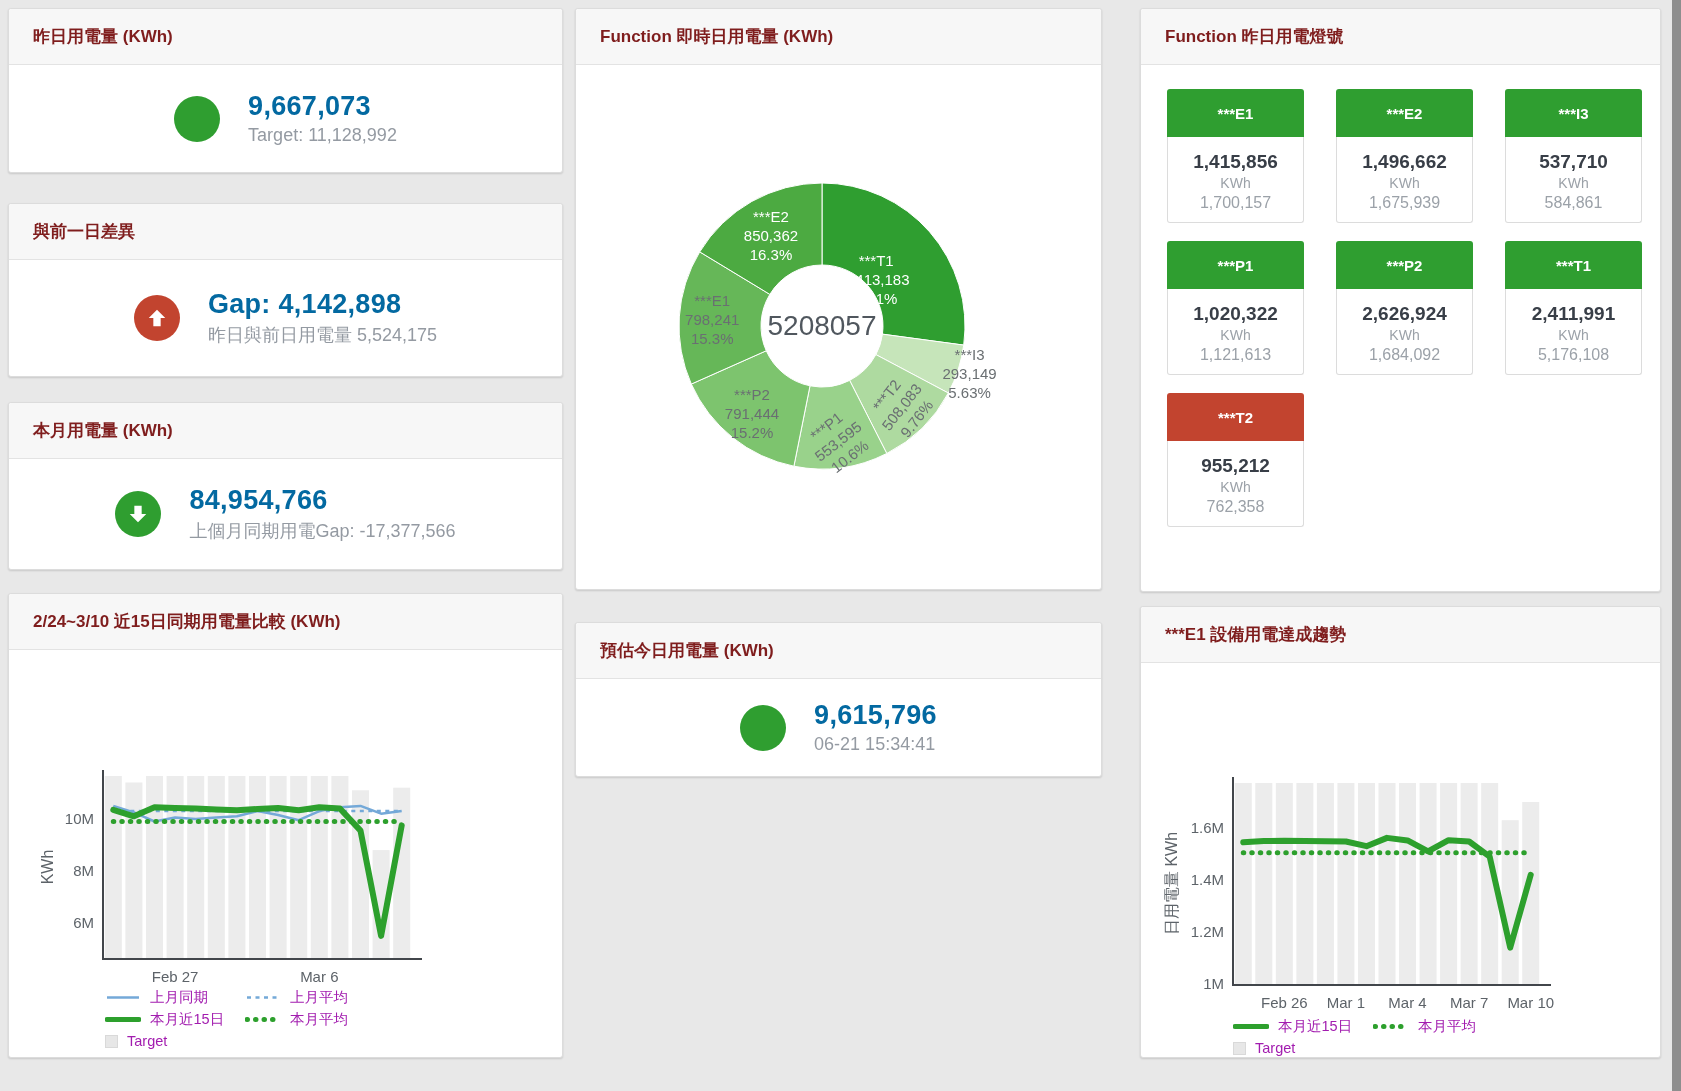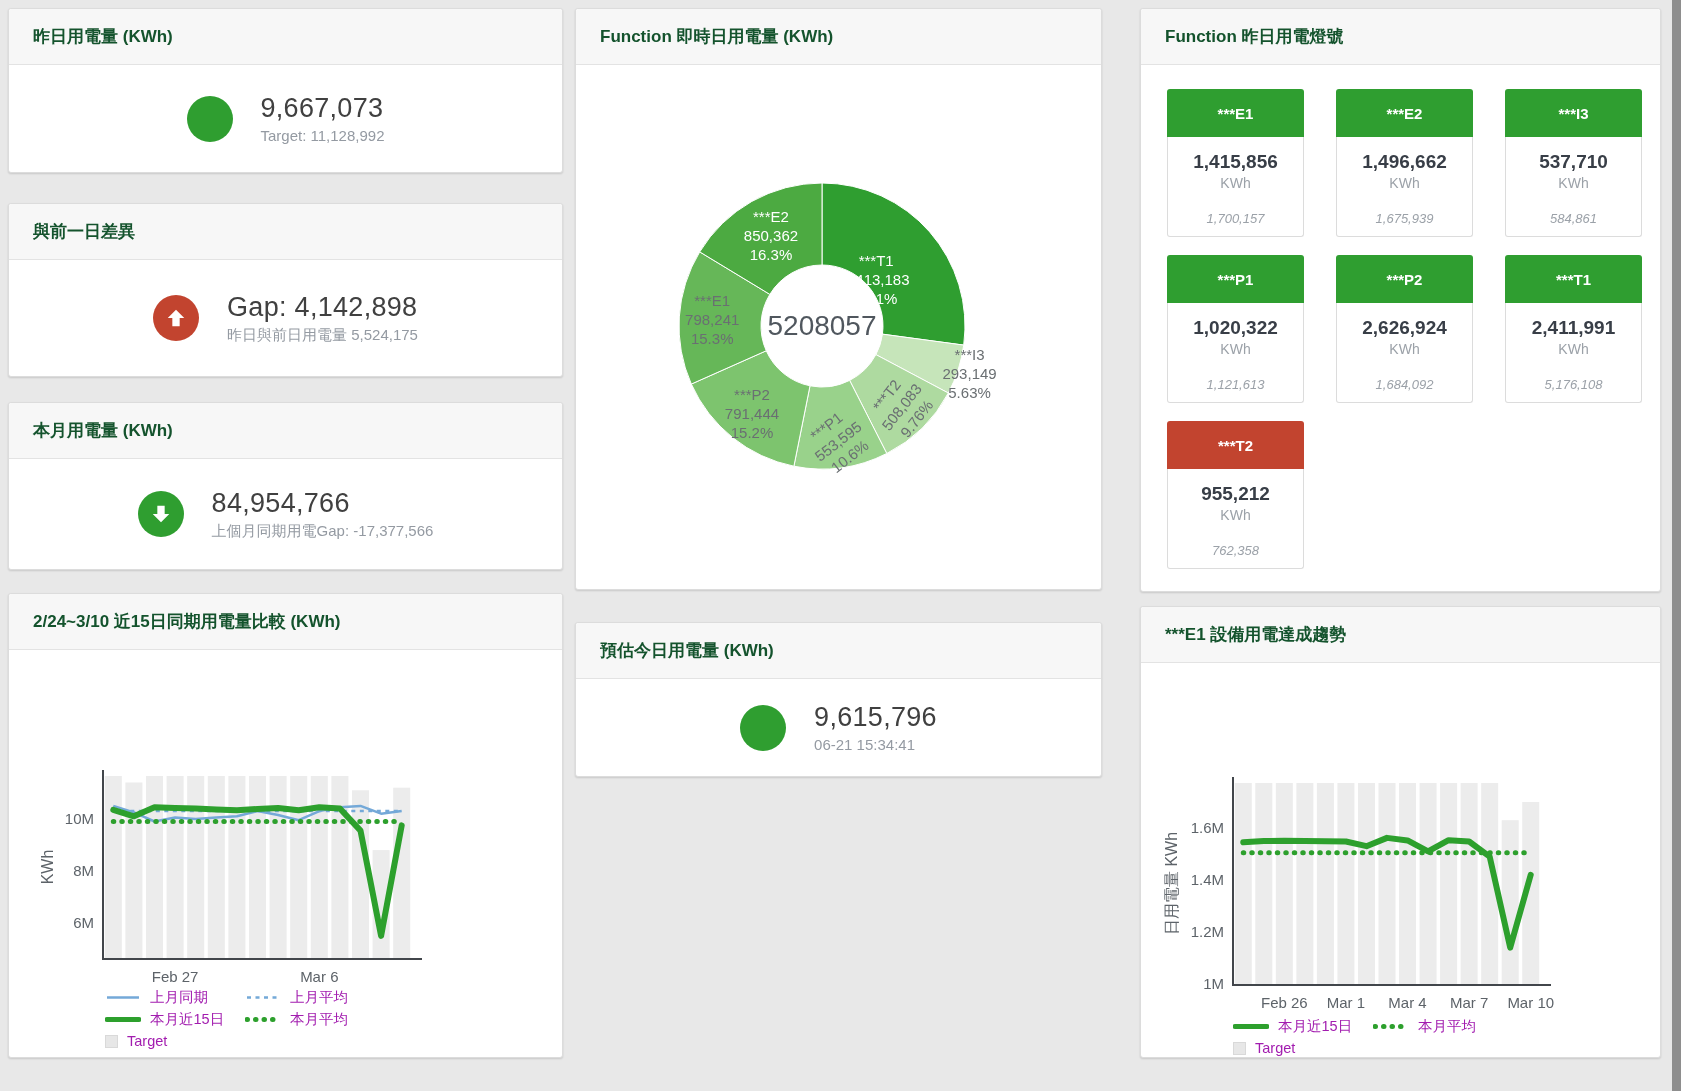--- a/index.html
+++ b/index.html
@@ -18,53 +18,53 @@
     border-radius:3px;
     box-shadow:0 1px 2px rgba(0,0,0,.14);
   }
   .card-h {
     height:56px;
     display:flex; align-items:center;
     padding:0 24px;
     background:#f7f7f7;
     border-bottom:1px solid #e3e3e3;
     border-radius:3px 3px 0 0;
-    font-size:17px; font-weight:bold; color:#14532d;
+    font-size:17px; font-weight:bold; color:#7f1d1d;
   }
   .stat-row {
     position:absolute; left:0; right:0; top:56px; bottom:0;
     display:flex; align-items:center; justify-content:center; gap:28px;
   }
   .circle {
     width:46px; height:46px; border-radius:50%;
     display:flex; align-items:center; justify-content:center;
     flex:0 0 auto;
   }
-  .stat-main { font-size:27px; font-weight:normal; color:#404040; letter-spacing:.3px; }
-  .stat-sub  { font-size:15px; color:#949aa2; margin-top:3px; }
+  .stat-main { font-size:27px; font-weight:bold; color:#0369a1; letter-spacing:.3px; }
+  .stat-sub  { font-size:18px; color:#949aa2; margin-top:3px; }
   .tiles {
     position:absolute; top:80px; left:26px; right:10px;
     display:grid;
     grid-template-columns:repeat(3,137px);
     column-gap:32px; row-gap:18px;
   }
   .tile-h {
     height:48px; border-radius:3px 3px 0 0;
     display:flex; align-items:center; justify-content:center;
     color:#fff; font-weight:bold; font-size:15px;
   }
   .tile-b {
     border:1px solid #dcdcdc; border-top:none;
     border-radius:0 0 3px 3px;
     text-align:center; padding:14px 2px 10px;
     background:#fff;
   }
   .tile-v { font-size:19px; font-weight:bold; color:#383e47; }
   .tile-u { font-size:14px; color:#9ba1a8; margin-top:2px; }
-  .tile-t { font-size:13px; color:#9ba1a8; margin-top:20px;font-style:italic; }
+  .tile-t { font-size:16px; color:#9ba1a8; margin-top:3px; }
   .legend { position:absolute; font-size:14.5px; color:#a21caf; }
   .legend-row { display:flex; align-items:center; height:22px; }
   .legend-item { display:flex; align-items:center; }
   .legend-item .lbl { margin-left:9px; }
   .legend-box { width:13px; height:13px; background:#e7e7e7; border:1px solid #d9d9d9; }
   svg text { font-family:"Liberation Sans","DejaVu Sans",sans-serif; }
   .scrollbar {
     position:absolute; top:0; right:0; width:9px; height:100%;
     background:#8e8e8e;
   }

